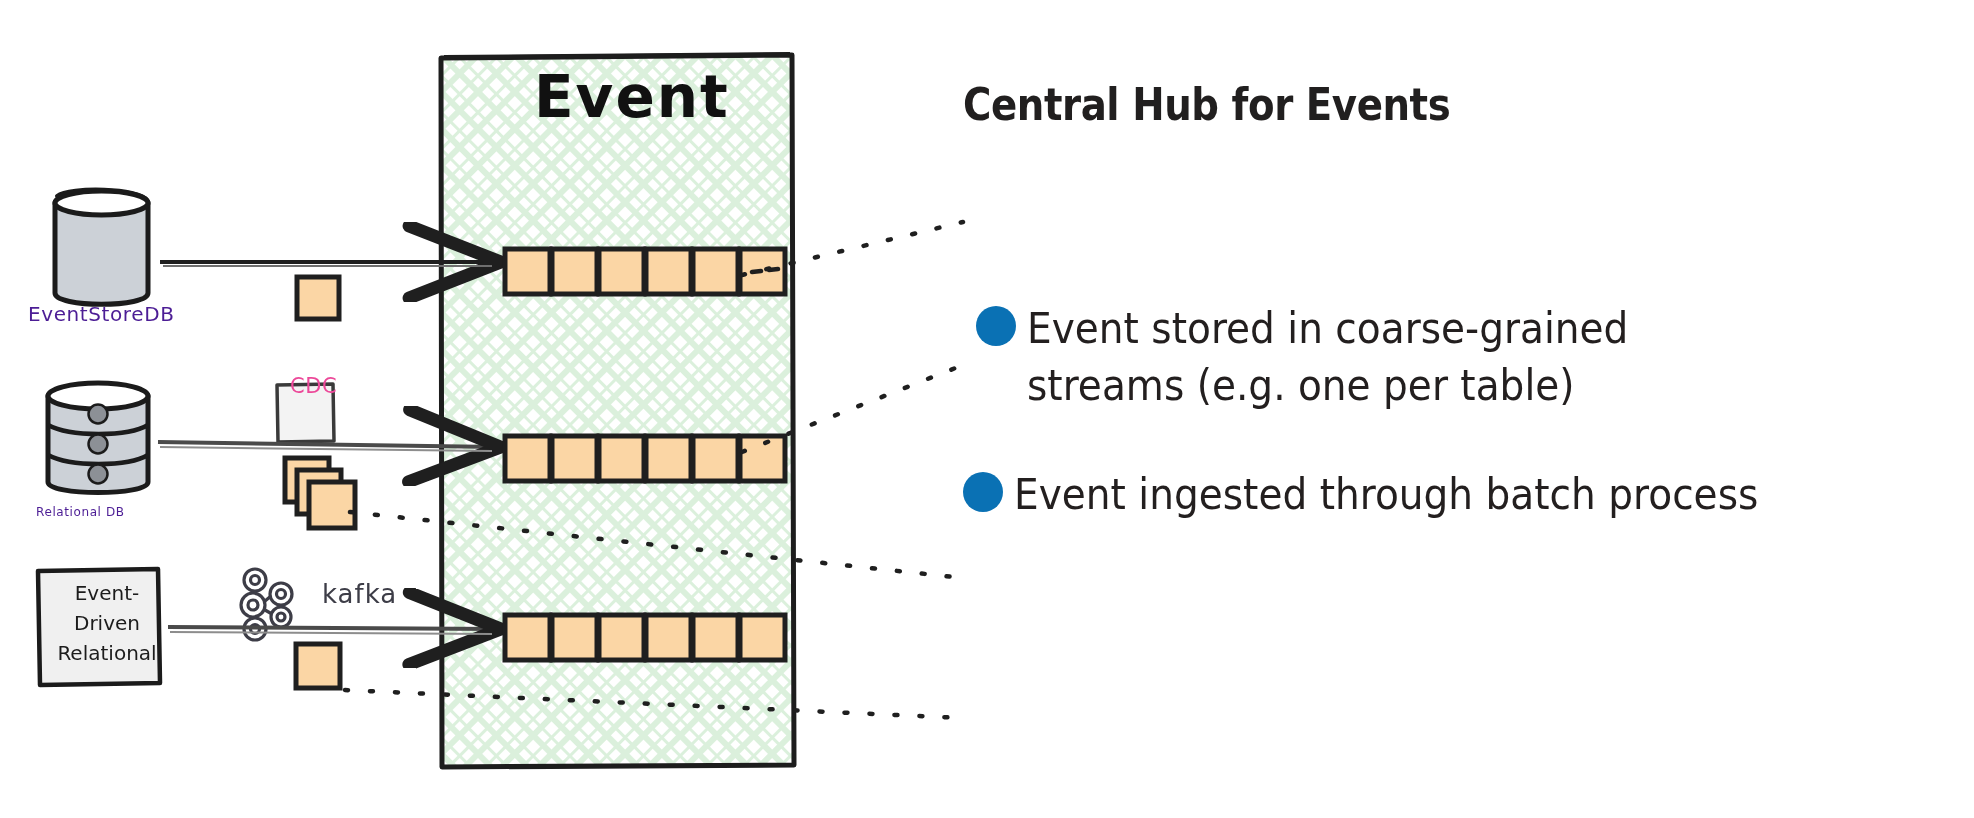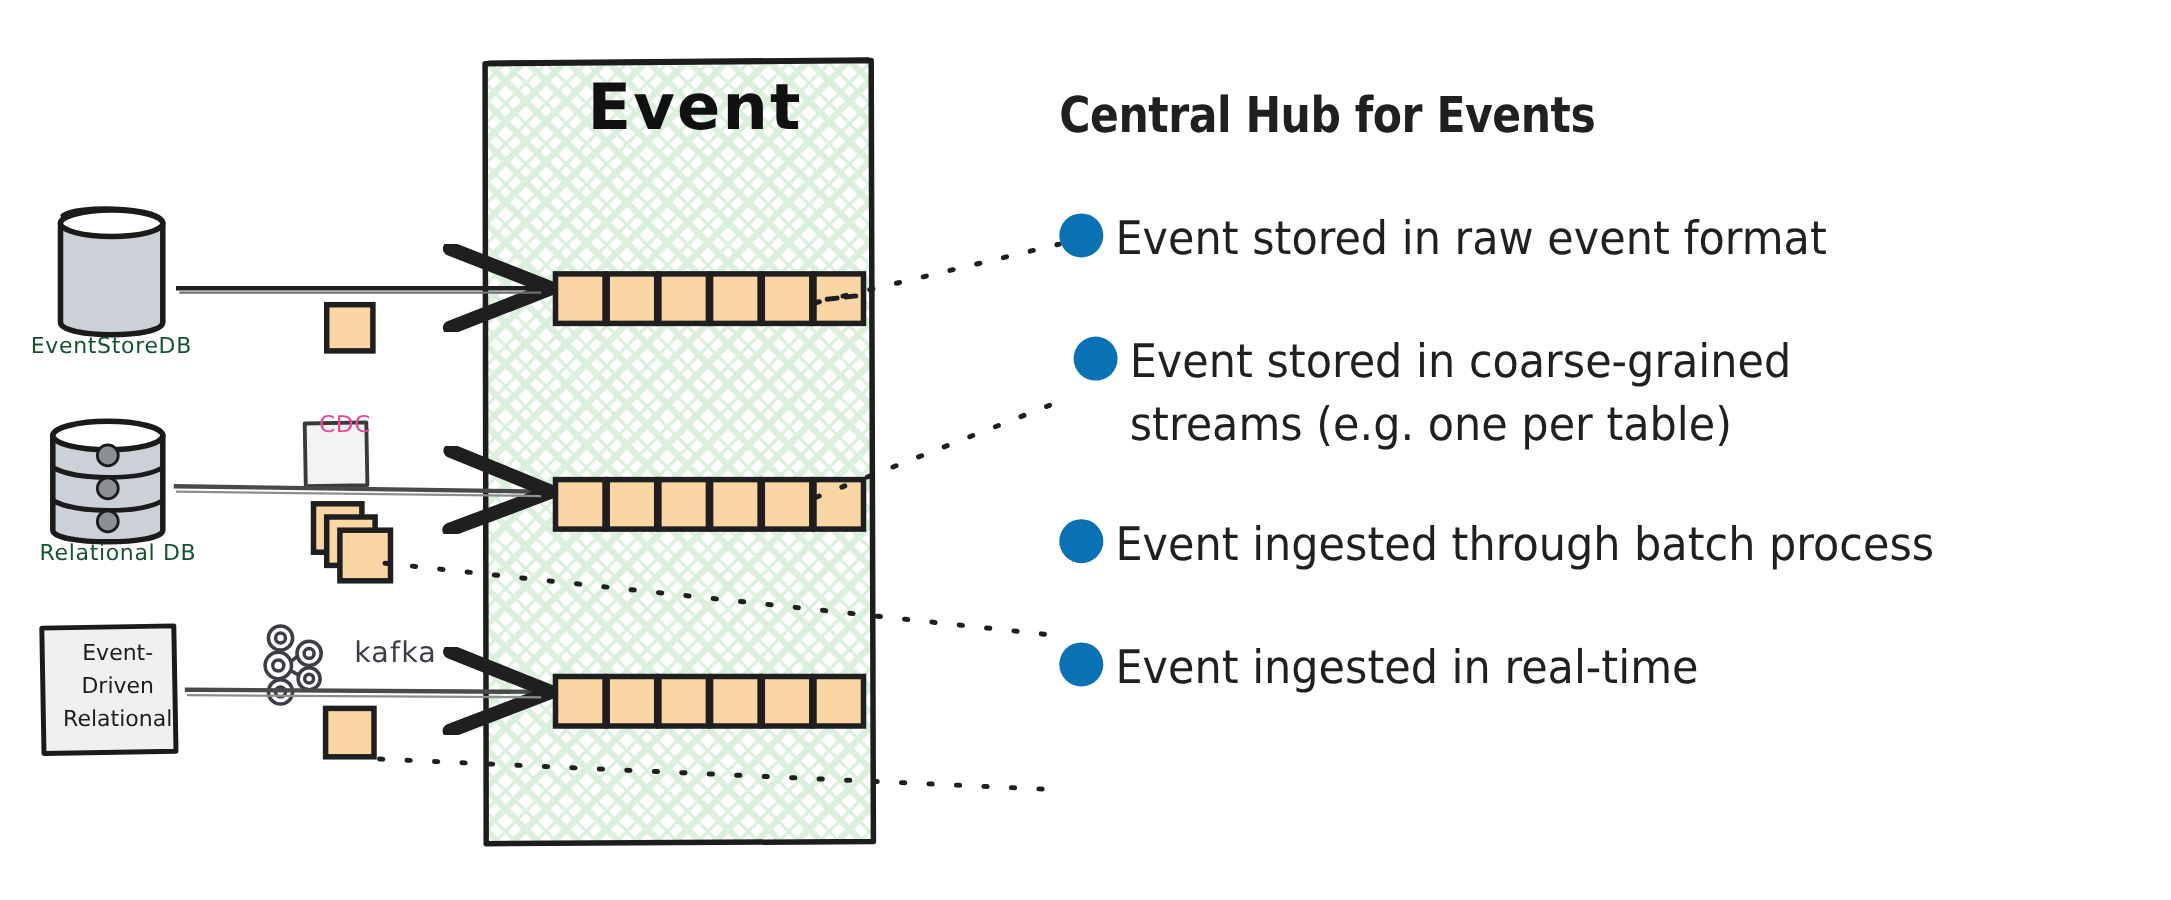--- a/index.html
+++ b/index.html
@@ -6,24 +6,24 @@
   body{
     width:1974px;height:818px;position:relative;overflow:hidden;
     font-family:"DejaVu Sans", sans-serif;
   }
   #canvas{position:absolute;inset:0;width:1974px;height:818px;}
   .lbl{position:absolute;white-space:nowrap;}
 
   
   .hand{
     font-family:"DejaVu Sans", sans-serif;
-    font-size:20px;color:#14532d;letter-spacing:.6px;
+    font-size:20px;color:#4c1d95;letter-spacing:.6px;
   }
   #eventstoredb-label{left:28px;top:302px;font-size:20px;}
-  #relationaldb-label{left:36px;top:490px;font-size:20px;}
+  #relationaldb-label{left:36px;top:505px;font-size:12px;}
   #cdc-label{left:290px;top:374px;font-size:21px;color:#ec4899;}
   #kafka-label{left:288px;top:579px;font-size:26px;color:#3d3d47;letter-spacing:1px;margin-left:34px;}
 
   .edabox-text{
     position:absolute;left:42px;top:578px;width:130px;
     font-family:"DejaVu Sans", sans-serif;font-size:20px;line-height:30px;
     color:#1c1c1c;text-align:center;
   }
 
   
@@ -189,33 +189,25 @@
 
 <div class="lbl hand" id="cdc-label">CDC</div>
 
 <div class="lbl hand" id="kafka-label">kafka</div>
 
 <div class="lbl" id="store-title">Event</div>
 
 <div id="right-panel">
   <div id="panel-title">Central Hub for Events</div>
 
-  <div class="bullet-row" id="bullet-0">
-    <div class="dot"></div>
-    <div class="btext">Event stored in raw event format</div>
-  </div>
 
   <div class="bullet-row" id="bullet-1">
     <div class="dot"></div>
     <div class="btext">Event stored in coarse-grained
 streams (e.g. one per table)</div>
   </div>
 
   <div class="bullet-row" id="bullet-2">
     <div class="dot"></div>
     <div class="btext">Event ingested through batch process</div>
   </div>
 
-  <div class="bullet-row" id="bullet-3">
-    <div class="dot"></div>
-    <div class="btext">Event ingested in real-time</div>
-  </div>
 </div>
 
 </body></html>

